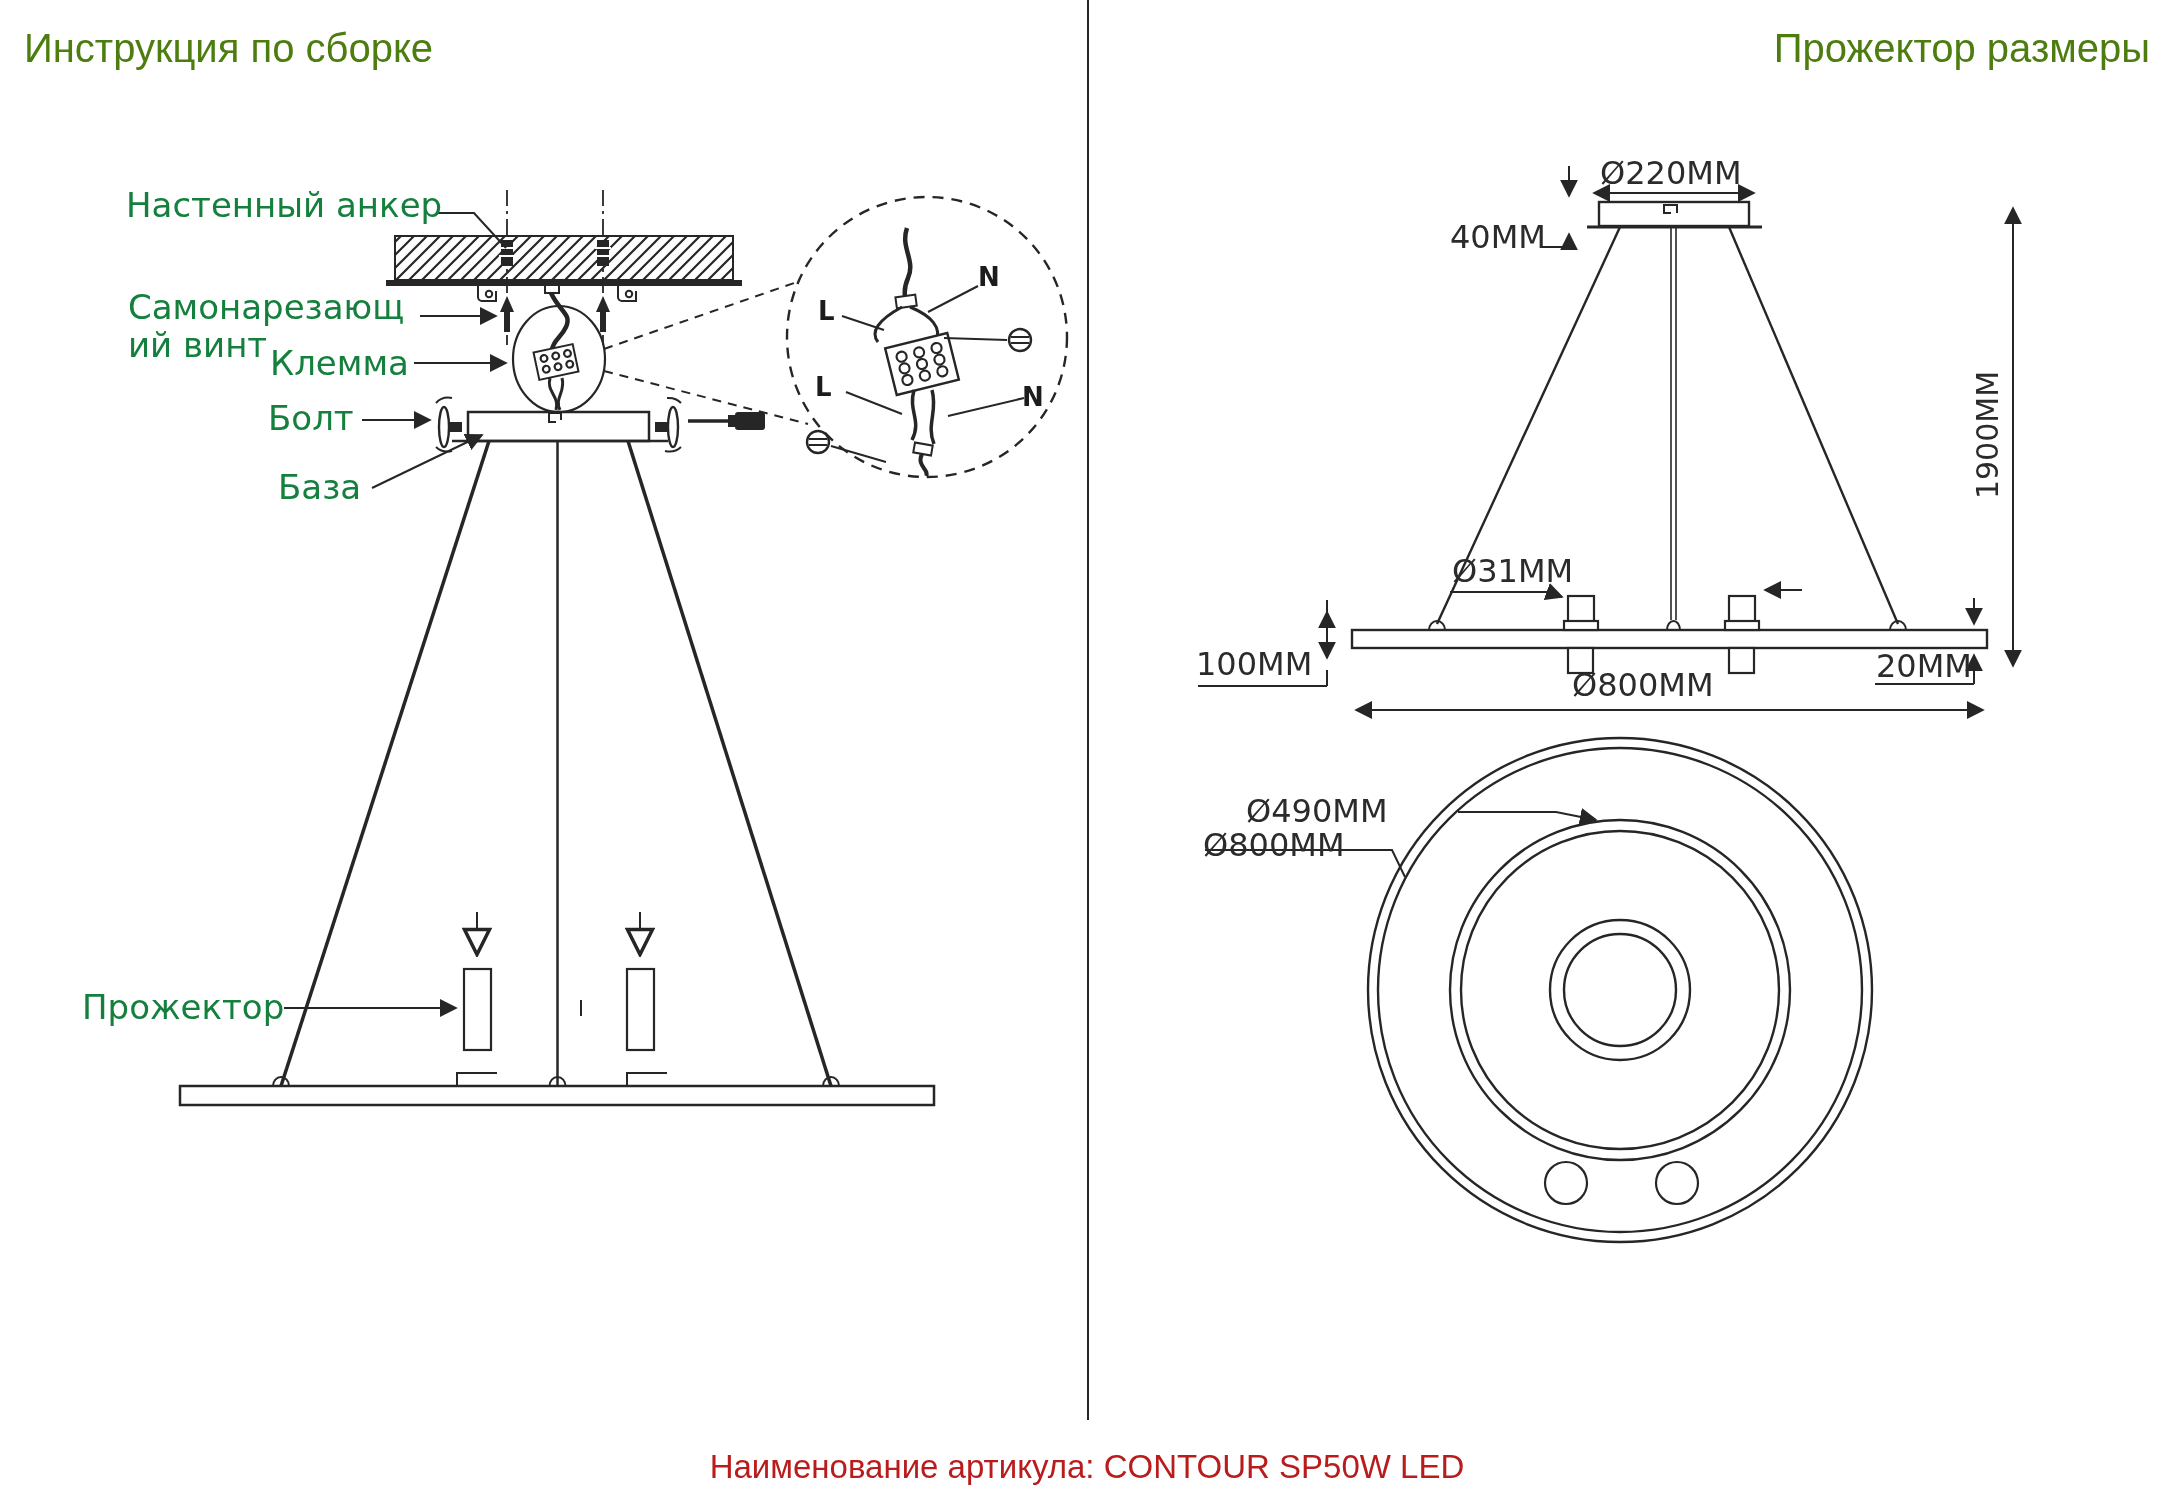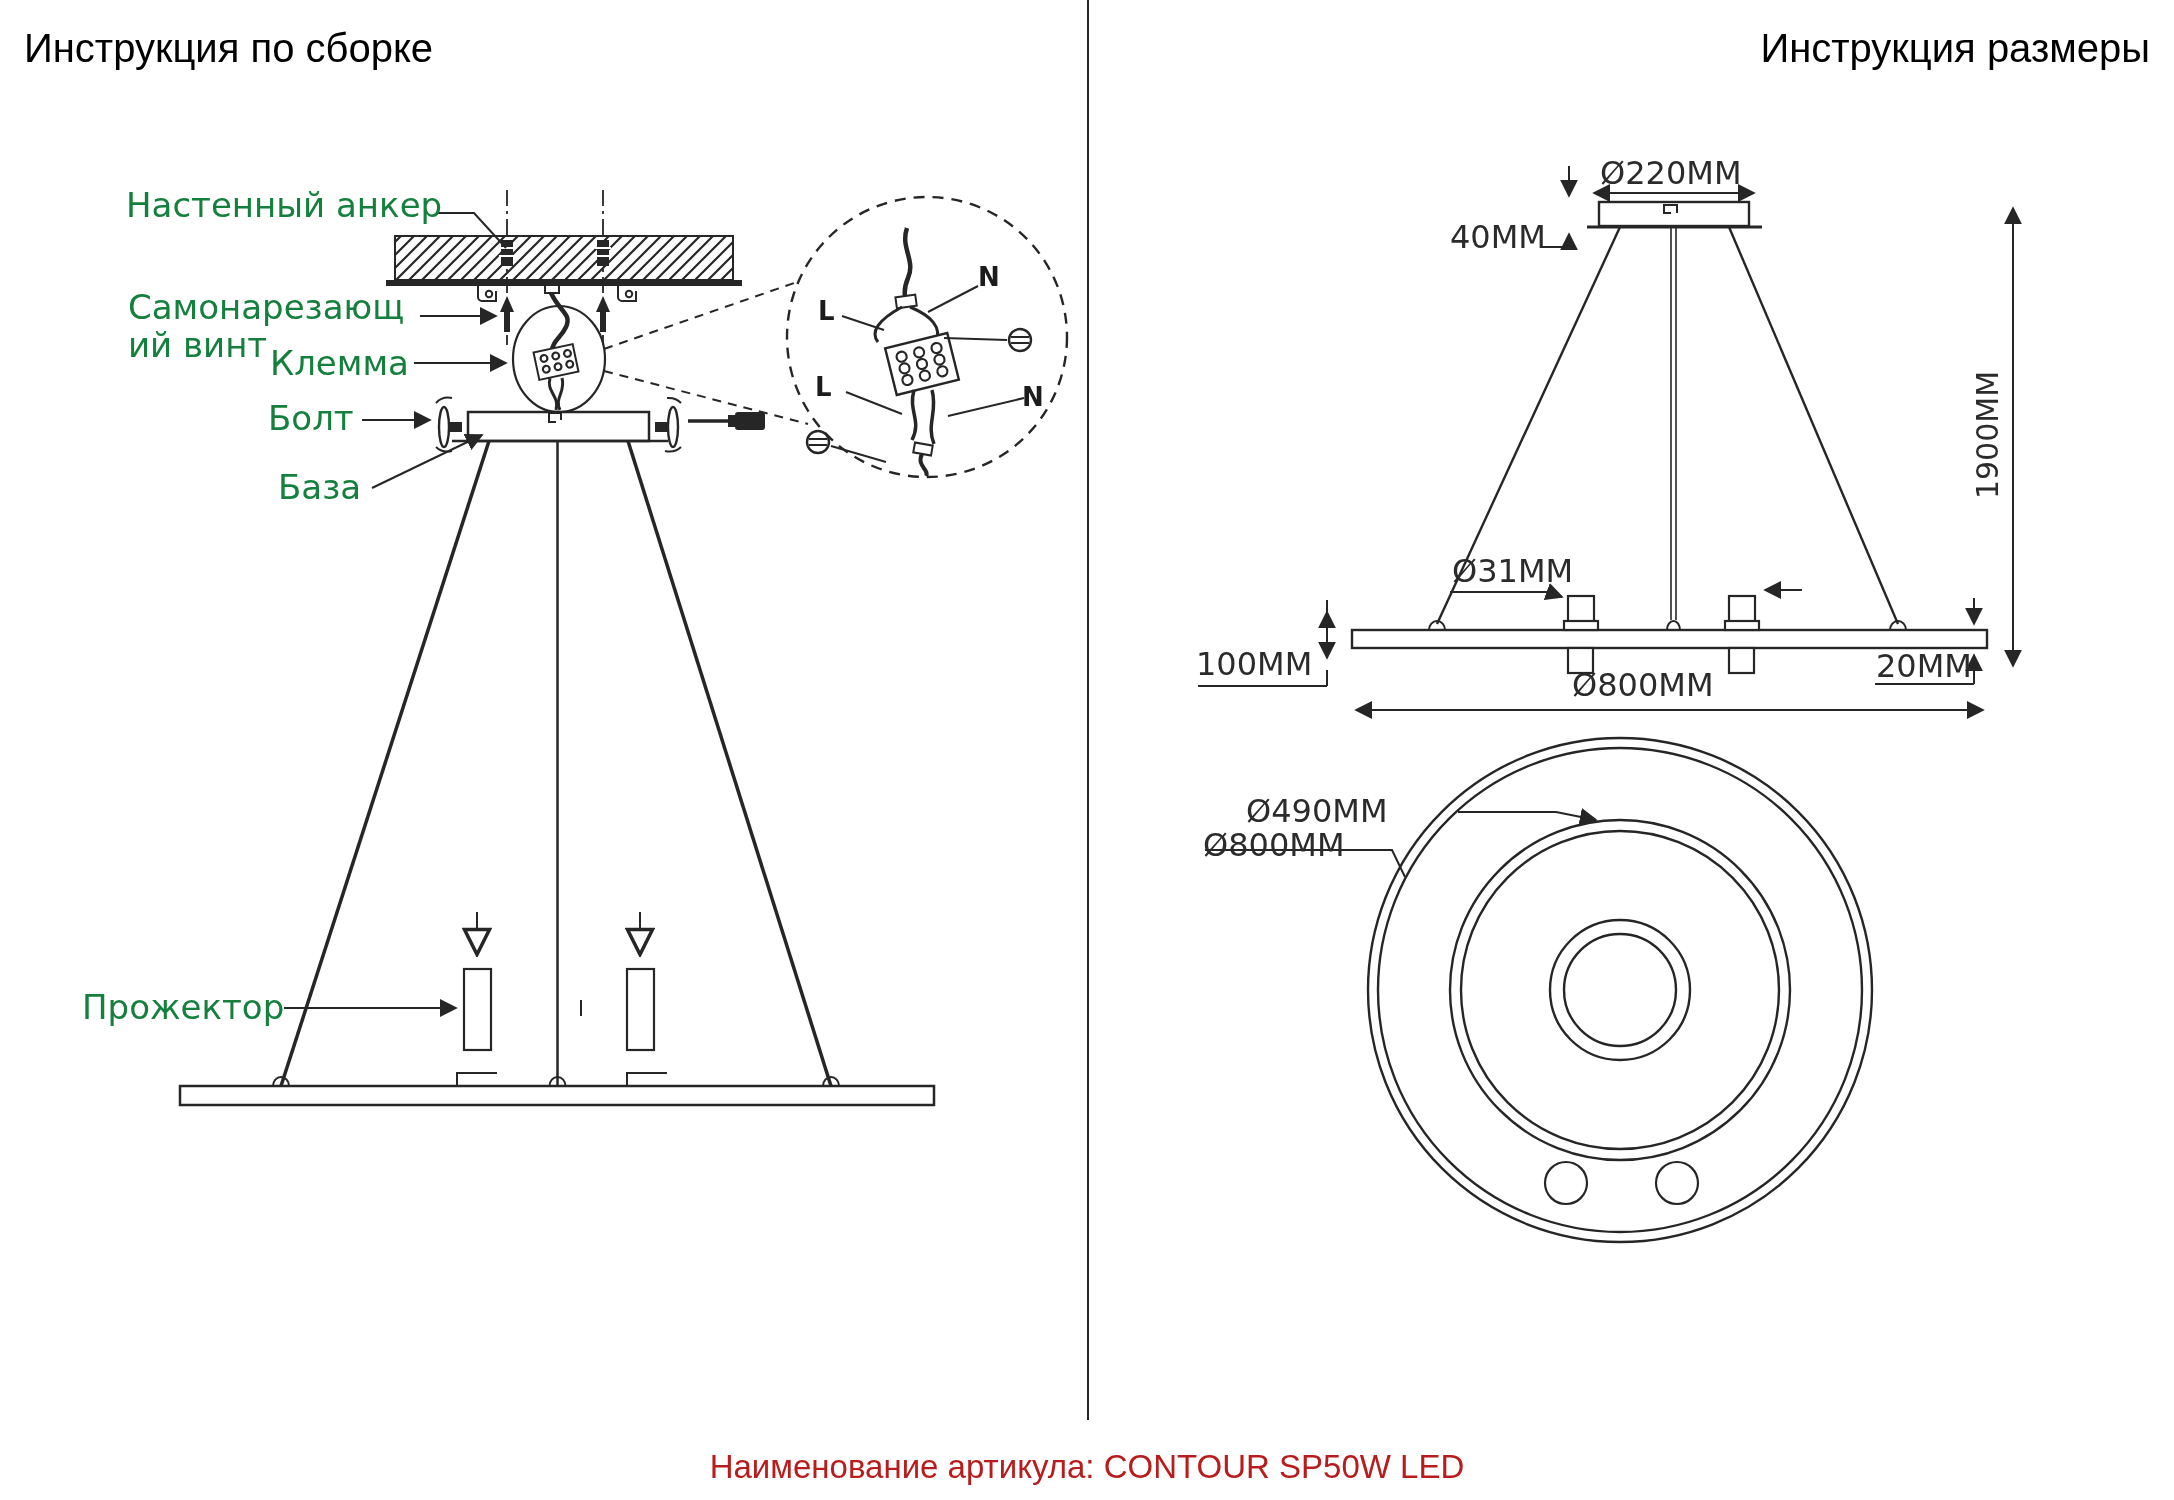--- a/index.html
+++ b/index.html
@@ -33,21 +33,21 @@
     font-size:26px;
     font-weight:bold;
     color:#1c1c1c;
     white-space:nowrap;
   }
   .title{
     position:absolute;
     top:26px;
     font-family:"Liberation Sans", sans-serif;
     font-size:40px;
-    color:#000000;
+    color:#4d7c0f;
     white-space:nowrap;
   }
   .title.left{left:24px;}
   .title.right{right:24px;text-align:right;}
   .footer{
     position:absolute;
     left:0;right:0;top:1448px;
     text-align:center;
     font-family:"Liberation Sans", sans-serif;
     font-size:33px;
@@ -272,21 +272,21 @@
       <circle cx="1620" cy="990" r="56"></circle>
       <circle cx="1566" cy="1183" r="21" stroke-width="2.2"></circle>
       <circle cx="1677" cy="1183" r="21" stroke-width="2.2"></circle>
 
       <path d="M1458,812 H1556 L1596,820" stroke-width="2" marker-end="url(#arr)"></path>
       <path d="M1205,850 H1392 L1405,877" stroke-width="2"></path>
     </g>
   </svg>
 
   <div class="title left">Инструкция по сборке</div>
-  <div class="title right">Инструкция размеры</div>
+  <div class="title right">Прожектор размеры</div>
 
   <div class="lbl" style="left:126px;top:186px;">Настенный анкер</div>
   <div class="lbl" style="left:128px;top:288px;">
     <div>Самонарезающ</div>
     <div>ий винт</div>
   </div>
   <div class="lbl" style="left:270px;top:344px;text-align:right;">Клемма</div>
   <div class="lbl" style="left:268px;top:399px;">Болт</div>
   <div class="lbl" style="left:278px;top:468px;">База</div>
   <div class="lbl" style="left:82px;top:988px;">Прожектор</div>

